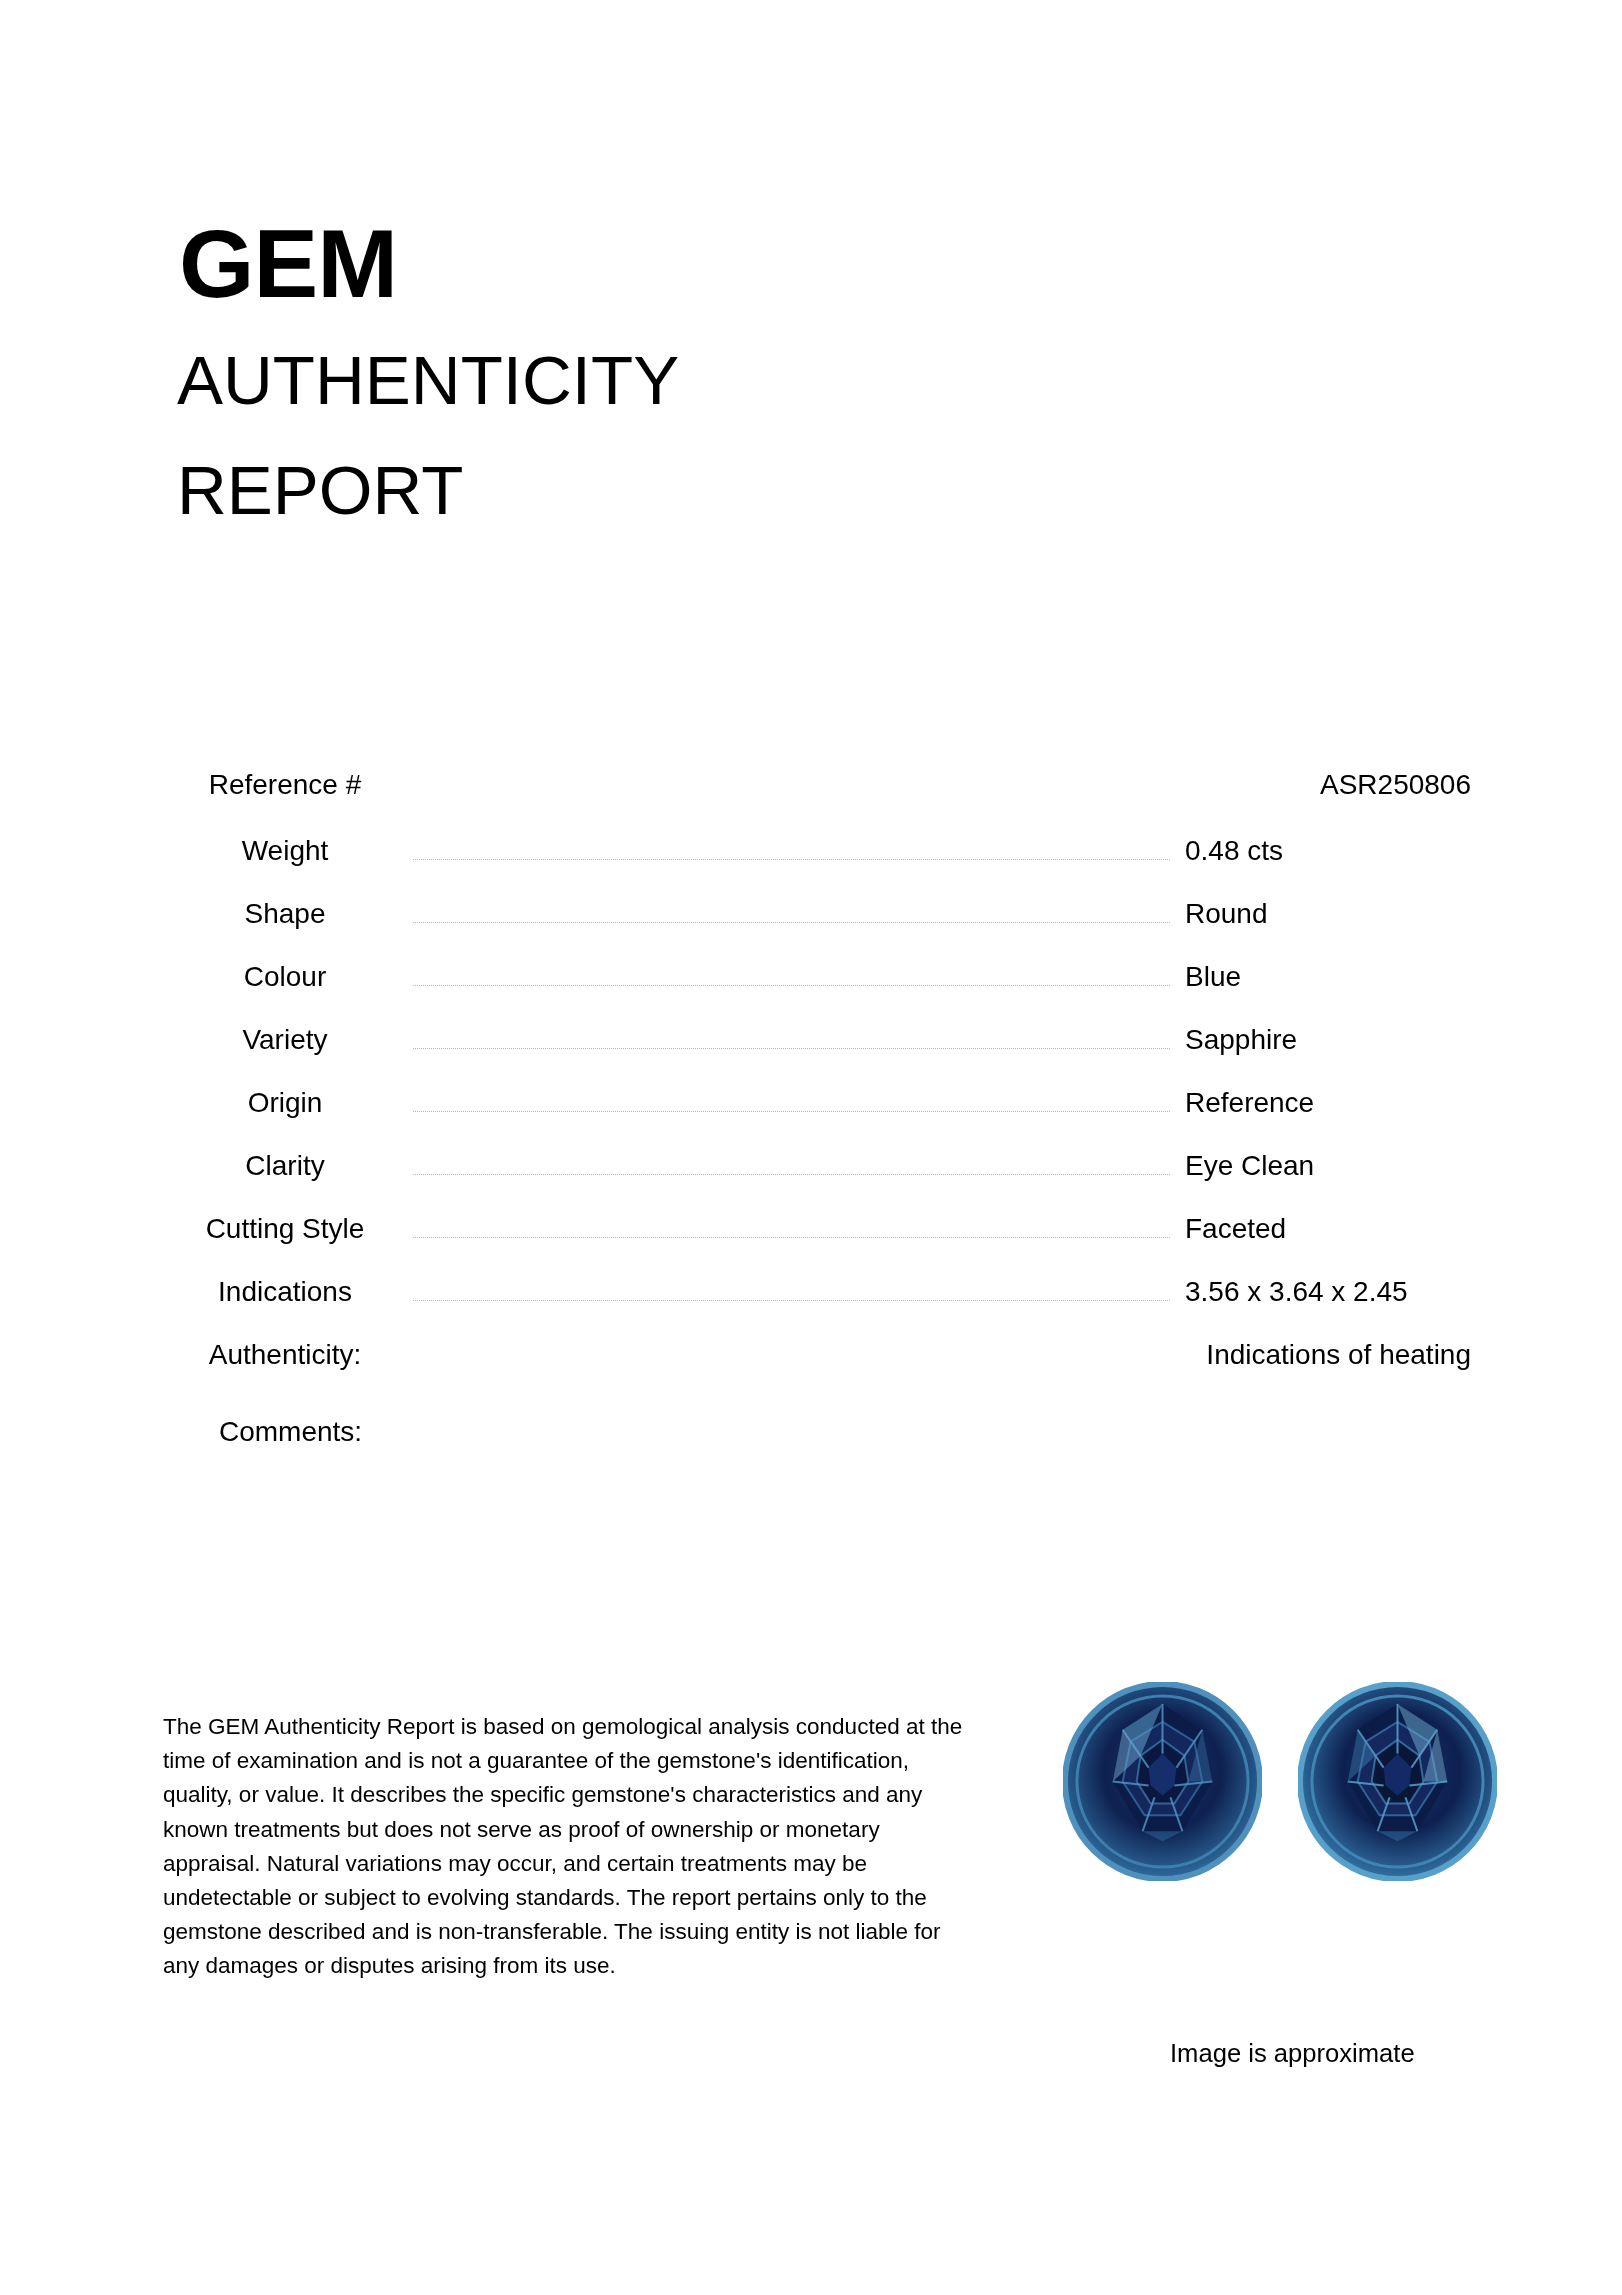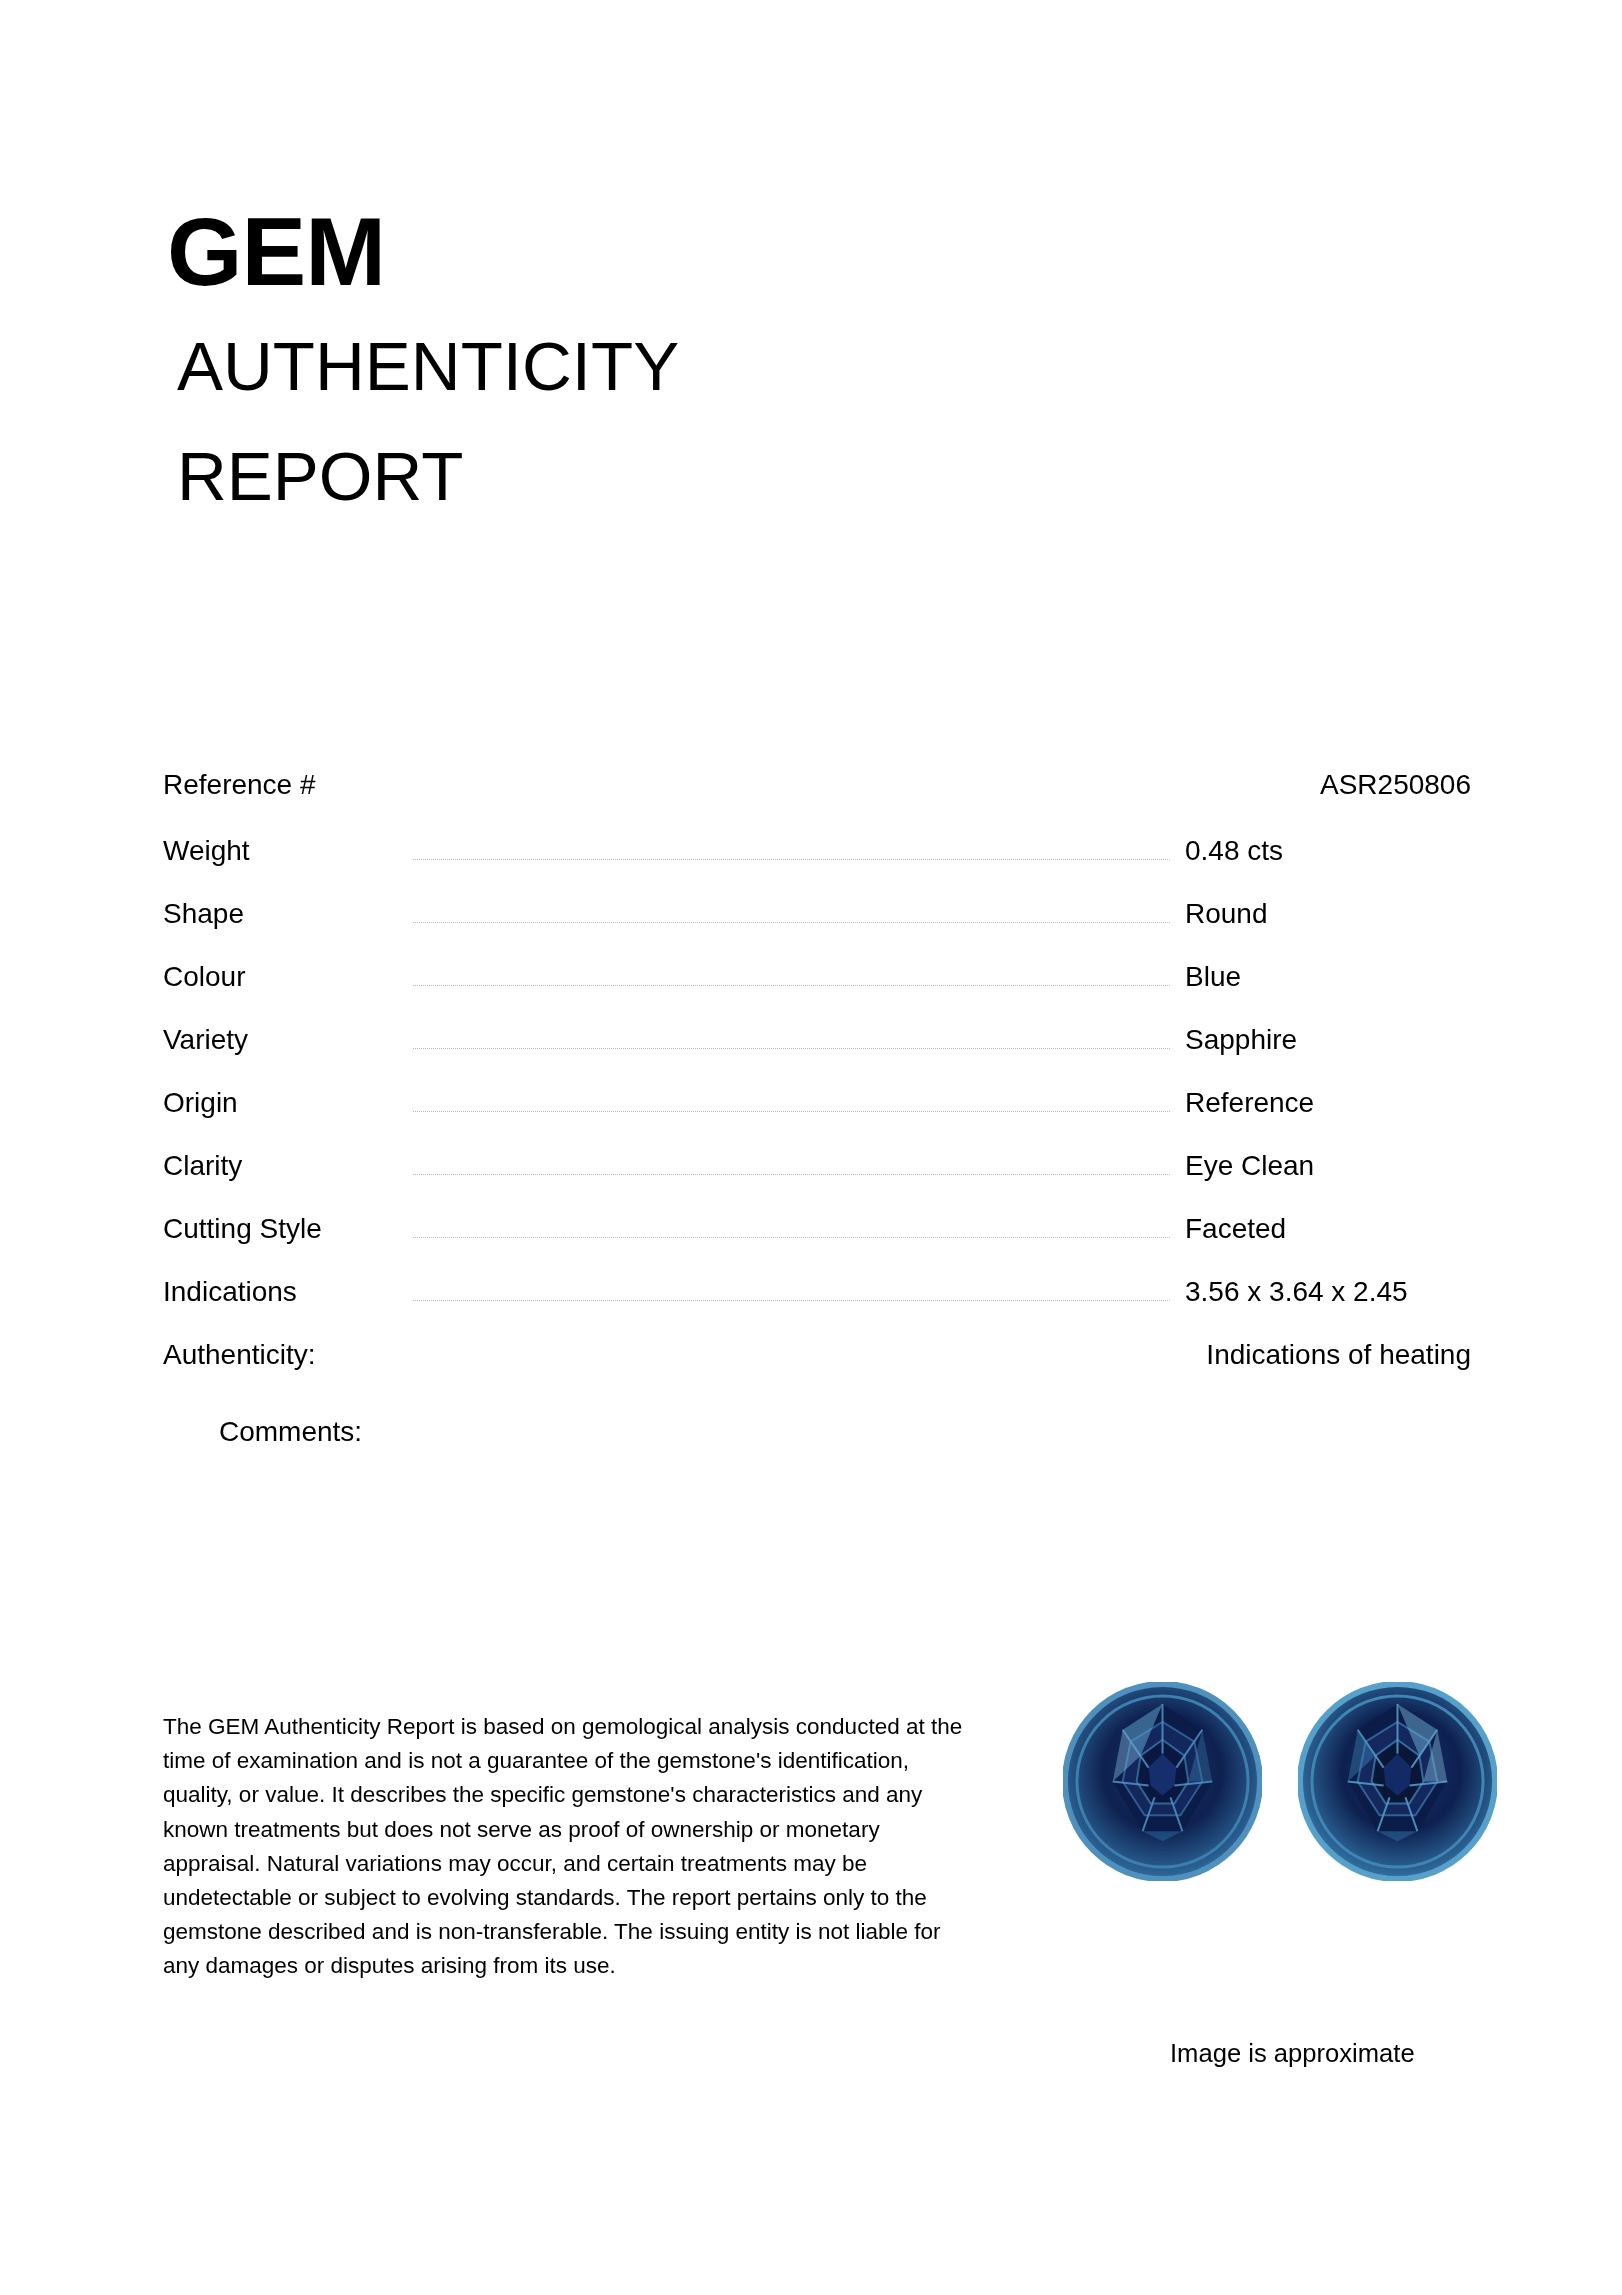--- a/index.html
+++ b/index.html
@@ -25,21 +25,21 @@
     position: absolute;
     left: 163px;
     top: 199px;
     width: 1022px;
   }
   .title-gem {
     font-size: 97px;
     font-weight: bold;
     line-height: 1.0;
     letter-spacing: -1px;
-    margin: 4px;
+    margin: 16px;
   }
   .title-sub {
     font-size: 69px;
     font-weight: normal;
     line-height: 1.22;
     margin: 14px;
     padding-top: 11.2px;
   }
 
   
@@ -52,20 +52,21 @@
   .row {
     display: flex;
     align-items: baseline;
     height: 63px;
   }
   .row-label {
     font-size: 28px;
     white-space: nowrap;
     flex: 0 0 auto;
     min-width: 244px;
+    text-align: center;
   }
   .row-dots {
     flex: 1 1 auto;
     border-bottom: 1px dotted #b8b8b8;
     margin: 0 15.3px 8.2px 6.1px;
     height: 0.5px;
   }
   .row-value {
     font-size: 28px;
     white-space: nowrap;

